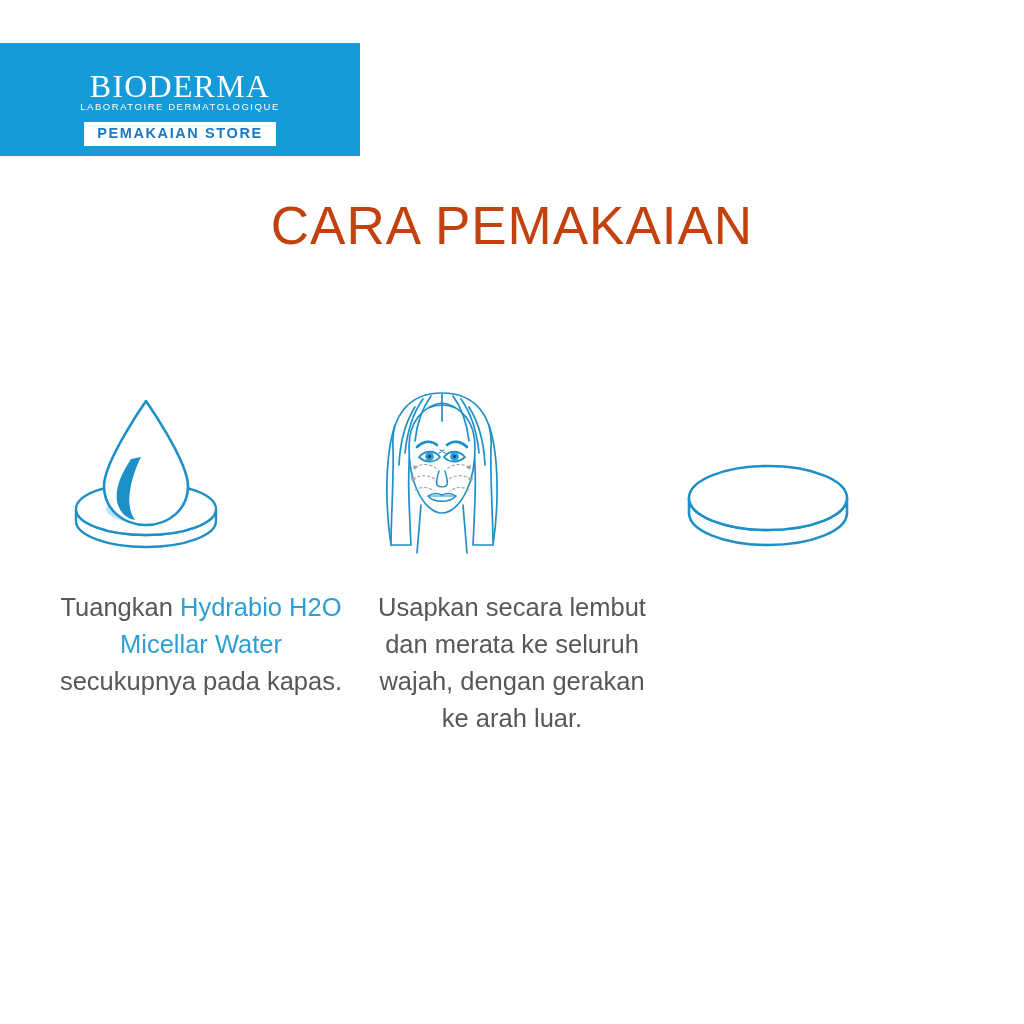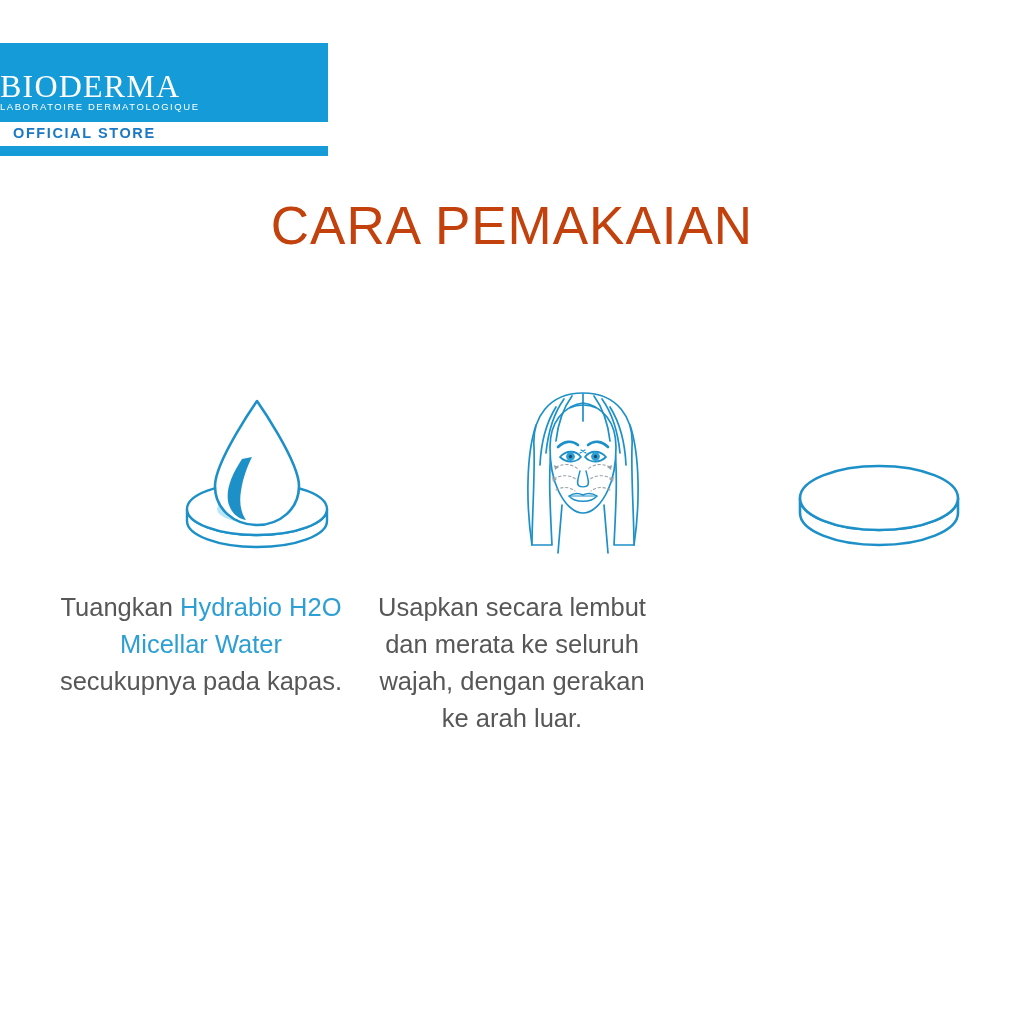--- a/index.html
+++ b/index.html
@@ -13,25 +13,26 @@
     font-family: "Liberation Sans", sans-serif;
     overflow: hidden;
     position: relative;
   }
 
   
   .brand-banner {
     position: absolute;
     left: 0;
     top: 43px;
-    width: 328px;
+    width: 360px;
     height: 113px;
     background: #159BD7;
     display: flex;
     flex-direction: column;
+    align-items: center;
     justify-content: center;
     box-sizing: border-box;
     padding-top: 16px;
   }
   .brand-wordmark {
     color: #ffffff;
     font-family: "Liberation Serif", serif;
     font-size: 32px;
     letter-spacing: 1.2px;
     line-height: 1;
@@ -80,21 +81,21 @@
     left: 0;
     width: 1024px;
     display: flex;
     justify-content: center;
     align-items: flex-start;
   }
   .step {
     width: 311px;
     display: flex;
     flex-direction: column;
-    align-items: flex-end;
+    align-items: flex-start;
   }
   .step-icon {
     height: 175px;
     display: flex;
     align-items: flex-end;
     justify-content: center;
   }
   .step-caption {
     margin-top: 29px;
     text-align: center;
@@ -106,21 +107,21 @@
   .highlight {
     color: #2E9FD4;
   }
 </style>
 </head>
 <body>
 
 <div class="brand-banner">
   <div class="brand-wordmark">BIODERMA</div>
   <div class="brand-tagline">LABORATOIRE DERMATOLOGIQUE</div>
-  <div class="official-store-badge">OFFICIAL STORE</div>
+  <div class="official-store-badge">PEMAKAIAN STORE</div>
 </div>
 
 <div class="page-title">CARA PEMAKAIAN</div>
 
 <div class="steps-row">
 
   <div class="step">
     <div class="step-icon">
       <svg width="200" height="175" viewBox="0 0 200 175">
 

